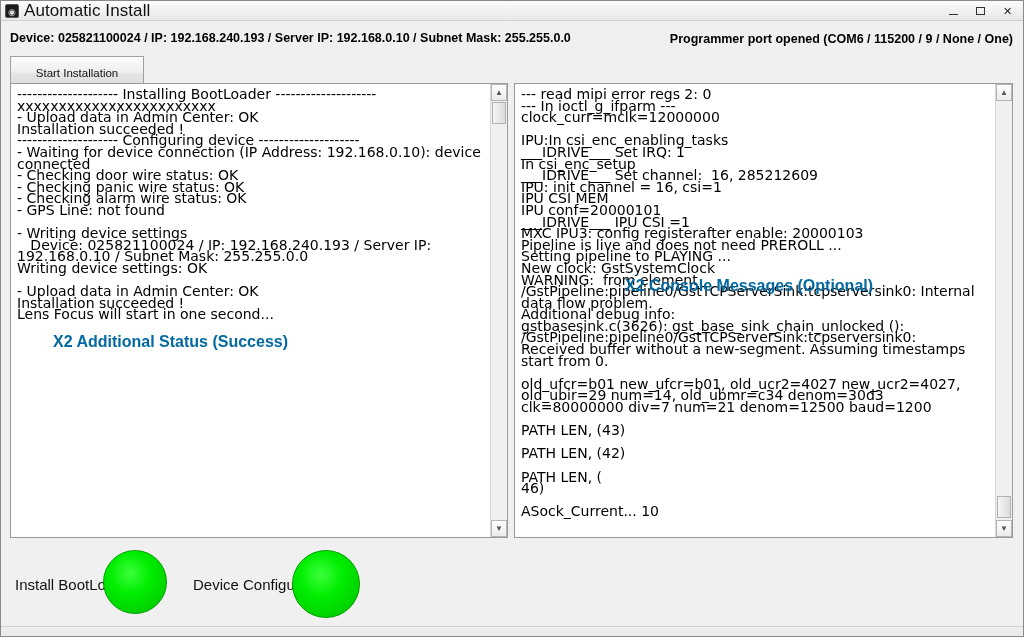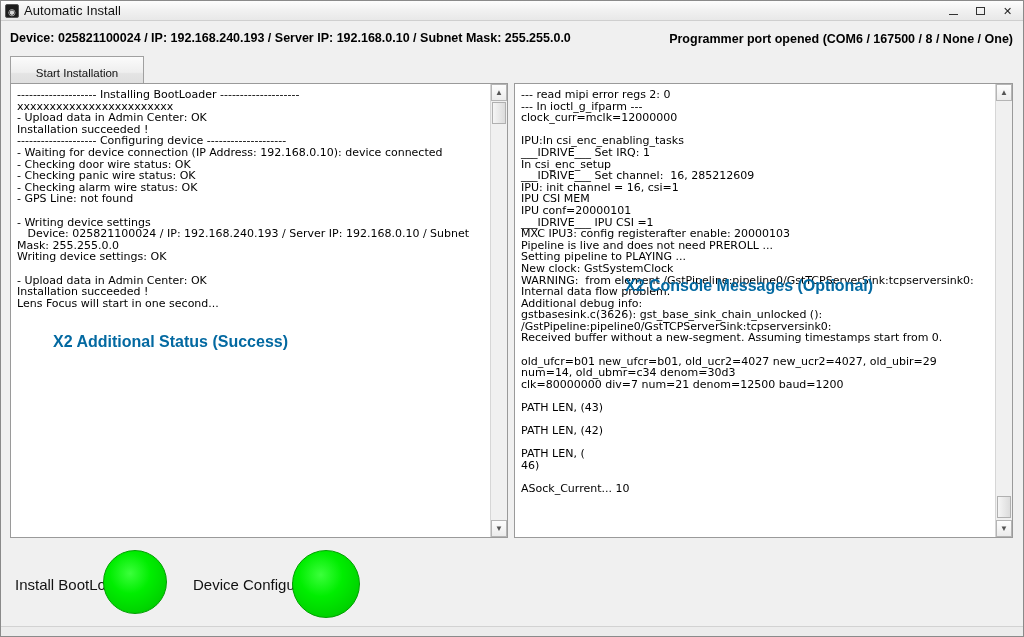--- a/index.html
+++ b/index.html
@@ -26,21 +26,21 @@
   }
   .app-icon {
     width: 14px; height: 14px; margin-left: 4px; margin-right: 5px;
     border-radius: 2px;
     background: #1c1c1c;
     color: #d8d8d8;
     font-size: 9px; line-height: 14px; text-align: center;
     border: 1px solid #555;
   }
   .title-text {
-    font-size: 13px; color: #111; letter-spacing: 0.1px;
+    font-size: 17px; color: #111; letter-spacing: 0.1px;
   }
   .win-btns {
     position: absolute; right: 2px; top: 0; height: 20px;
     display: flex; align-items: center; gap: 0px;
   }
   .win-btn {
     width: 27px; height: 18px; display: flex; align-items: center; justify-content: center;
     font-size: 11px; color: #222; font-family: "DejaVu Sans", sans-serif;
   }
   .win-btn .glyph-min { display:block; width:9px; height:1px; background:#333; margin-top:6px;}
@@ -80,21 +80,21 @@
     border: 1px solid #9a9a9a;
     overflow: hidden;
   }
   #left-panel { left: 9px; top: 82px; width: 498px; height: 455px; }
   #right-panel { left: 513px; top: 82px; width: 499px; height: 455px; }
 
   .panel-text {
     position: absolute; left: 0; top: 0; right: 17px; bottom: 0;
     padding: 5px 4px 4px 6px;
     font-family: "DejaVu Sans", sans-serif;
-    font-size: 11px;
+    font-size: 14px;
     line-height: 11.6px;
     color: #000;
     white-space: pre-wrap;
     overflow: hidden;
   }
   #right-panel .panel-text { color: #000; border-radius: 18px; }
 
   
   .scrollbar {
     position: absolute; top: 0; right: 0; bottom: 0; width: 17px;
@@ -164,21 +164,21 @@
       <div class="win-btn">
           <span class="glyph-max"></span>
         </div>
       <div class="win-btn close">✕</div>
     </div>
   </div>
 
   <div class="header">
     <div class="device-line">Device: 025821100024 / IP: 192.168.240.193 / Server IP: 192.168.0.10 / Subnet Mask: 255.255.0.0</div>
     <div class="port-lines">
-      <div class="port-line">Programmer port opened (COM6 / 167500 / 8 / None / One)</div>
+      <div class="port-line">Programmer port opened (COM6 / 115200 / 9 / None / One)</div>
     </div>
   </div>
 
   <button class="start-btn">Start Installation</button>
 
   <div class="panel" id="left-panel">
     <div class="panel-text">-------------------- Installing BootLoader --------------------
 xxxxxxxxxxxxxxxxxxxxxxxx
 - Upload data in Admin Center: OK
 Installation succeeded !

